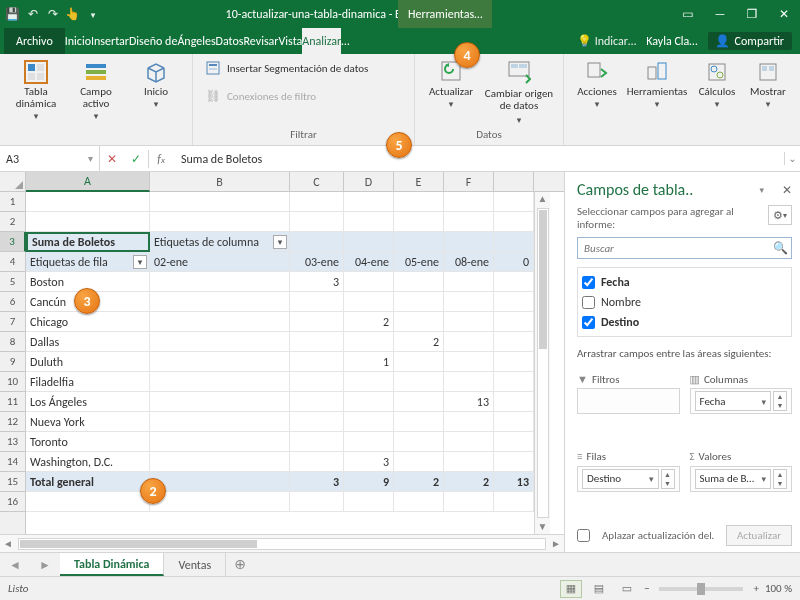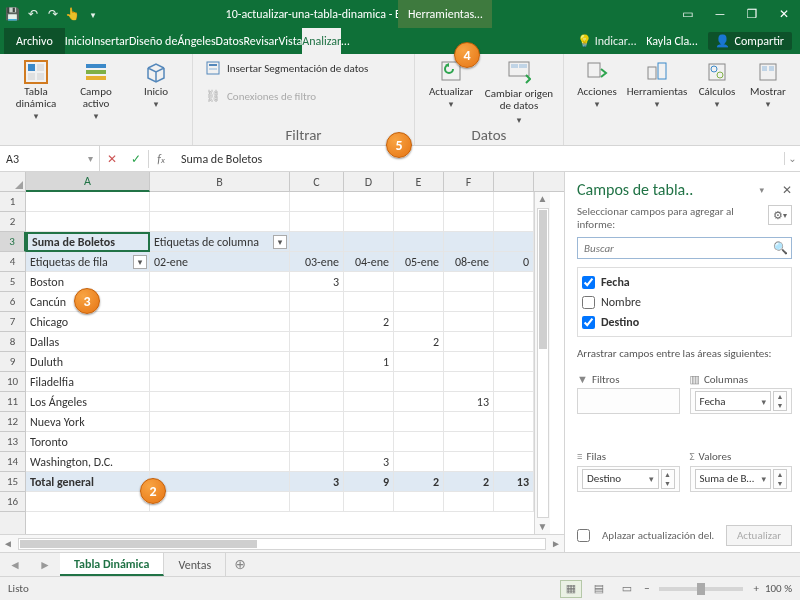--- a/index.html
+++ b/index.html
@@ -19,21 +19,21 @@
   .ribbon-tabs .tab.file { background:#0d522a; color:#fff; padding:0 12px; }
   .ribbon-tabs .tab.active { background:#f1f1f1; color:#217346; }
   .ribbon-tabs .right { margin-left:auto; display:flex; align-items:center; gap:10px; padding-right:8px; font-size:12px; }
   .ribbon-tabs .right .share { background:#0d522a; padding:2px 8px; border-radius:2px; display:flex; align-items:center; gap:4px;}
   .ribbon-tabs .right .tell { opacity:.9; }
 
   
   .ribbon { height:92px; background:#f1f1f1; border-bottom:1px solid #d5d5d5; display:flex; position:relative;}
   .group { border-right:1px solid #dcdcdc; padding:4px 8px 2px 8px; display:flex; flex-direction:column; justify-content:space-between; }
   .group .body { display:flex; gap:4px; align-items:flex-start; height:70px;}
-  .group .label { font-size:15px; color:#666; text-align:center; height:16px; line-height:16px;}
+  .group .label { font-size:11px; color:#666; text-align:center; height:16px; line-height:16px;}
   .big-btn { width:56px; height:66px; display:flex; flex-direction:column; align-items:center; justify-content:flex-start; gap:2px; font-size:11px; text-align:center; line-height:12px; padding-top:2px;}
   .big-btn .gicon { width:24px; height:24px; display:flex; align-items:center; justify-content:center; }
   .drop-caret::after { content:"▾"; font-size:9px; color:#555; display:block; line-height:8px;}
   .vlist { display:flex; flex-direction:column; gap:8px; }
   .vlist .sm { display:flex; align-items:center; gap:6px; height:20px; font-size:11px; padding:0 4px;}
   .vlist .sm .smicon { width:16px; height:16px; display:flex; align-items:center; justify-content:center; font-size:12px;}
   .vlist .sm.disabled { color:#aaa; }
 
   
   .namebox-row { height:26px; border-bottom:1px solid #d5d5d5; display:flex; align-items:stretch; background:#fff;}
@@ -101,21 +101,21 @@
 
   
   .sheettabs { height:24px; display:flex; align-items:stretch; background:#f1f1f1; border-top:1px solid #d5d5d5; font-size:12px;}
   .sheettabs .nav { width:30px; display:flex; align-items:center; justify-content:center; color:#999; }
   .sheettabs .stab { padding:0 14px; display:flex; align-items:center; color:#555; border-right:1px solid #d5d5d5; position:relative;}
   .sheettabs .stab.active { background:#fff; color:#217346; font-weight:bold; border-bottom:2px solid #217346;}
   .sheettabs .addtab { width:28px; display:flex; align-items:center; justify-content:center; color:#888; font-size:14px;}
 
   
   .status { height:24px; background:#f1f1f1; border-top:1px solid #d5d5d5; display:flex; align-items:center; font-size:11px; color:#555;}
-  .status .left { padding-left:8px;}
+  .status .left { padding-left:8px;font-style:italic;}
   .status .right { margin-left:auto; display:flex; align-items:center; gap:6px; padding-right:8px;}
   .status .viewbtn { width:22px; height:18px; border:1px solid transparent; display:flex; align-items:center; justify-content:center; font-size:11px; color:#777;}
   .status .viewbtn.active { border-color:#b5c8a8; background:#eaf1e4;}
   .status .slider { width:84px; height:4px; background:#d5d5d5; position:relative; margin:0 4px;}
   .status .slider .knob { position:absolute; left:50%; top:50%; transform:translate(-50%,-50%); width:8px; height:12px; background:#aaa;}
 
   
   .callout { position:absolute; width:26px; height:26px; border-radius:50%; background:radial-gradient(circle at 35% 30%, #f8a443, #e67514); color:#fff; font-weight:bold; font-size:14px; display:flex; align-items:center; justify-content:center; box-shadow:0 1px 2px rgba(0,0,0,.4); z-index:50; border:1px solid #c45e06;}
   .callout.c2 { left:140px; top:478px; }
   .callout.c3 { left:74px;  top:288px; }

